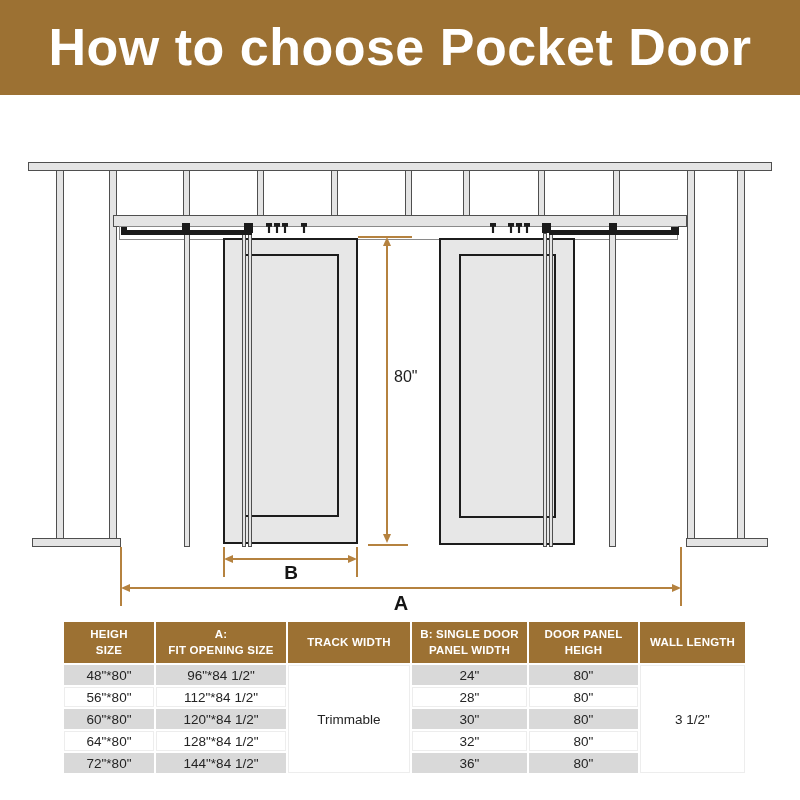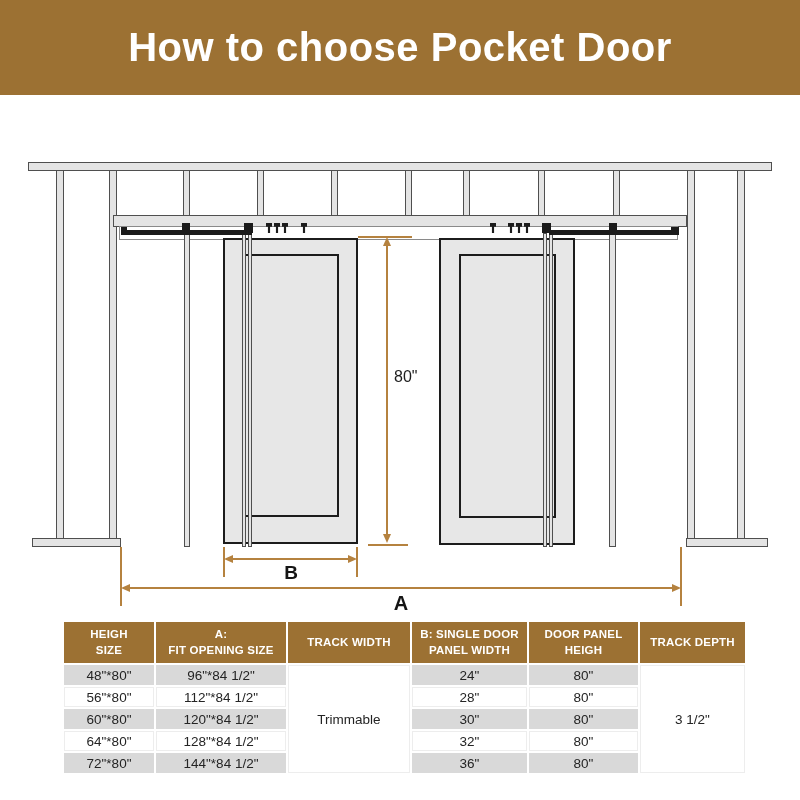--- a/index.html
+++ b/index.html
@@ -1,21 +1,21 @@
 <!DOCTYPE html>
 <html><head>
 <meta charset="utf-8">
 <style>
   html,body{margin:0;padding:0;background:#fff;}
   #canvas{position:relative;width:800px;height:800px;background:#fff;overflow:hidden;
           font-family:"Liberation Sans",sans-serif;}
   
   #banner{position:absolute;left:0;top:0;width:800px;height:95px;background:#9c7133;}
   #banner .title{width:100%;height:95px;line-height:95px;text-align:center;color:#fff;
-                 font-size:40px;font-weight:700;letter-spacing:.5px;}
+                 font-size:52px;font-weight:700;letter-spacing:.5px;}
   
   .abs{position:absolute;box-sizing:border-box;}
   .frame{position:absolute;box-sizing:border-box;background:#e4e4e4;border:1px solid #4f4f4f;}
   .dark{position:absolute;box-sizing:border-box;background:#1a1a1a;}
   .door{position:absolute;box-sizing:border-box;background:#e7e7e7;border:2px solid #1c1c1c;}
   .door-panel{position:absolute;box-sizing:border-box;border:2px solid #1c1c1c;}
   .hanger{position:absolute;width:6px;height:10px;background:#1d1d1d;
           clip-path:polygon(0 0,100% 0,100% 38%,68% 38%,68% 100%,32% 100%,32% 38%,0 38%);}
   .dim{position:absolute;background:#b5823f;}
   .ah{position:absolute;width:0;height:0;}
@@ -138,21 +138,21 @@
         <tr>
           <th>HEIGH
 SIZE</th>
           <th>A:
 FIT OPENING SIZE</th>
           <th>TRACK WIDTH</th>
           <th>B: SINGLE DOOR
 PANEL WIDTH</th>
           <th>DOOR PANEL
 HEIGH</th>
-          <th>TRACK DEPTH</th>
+          <th>WALL LENGTH</th>
         </tr>
       </thead>
     <tbody>
         <tr>
           <td class="gray">48"*80"</td>
           <td class="gray">96"*84 1/2"</td>
           <td rowspan="5" class="merged">Trimmable</td>
           <td class="gray">24"</td>
           <td class="gray">80"</td>
           <td rowspan="5" class="merged">3 1/2"</td>

